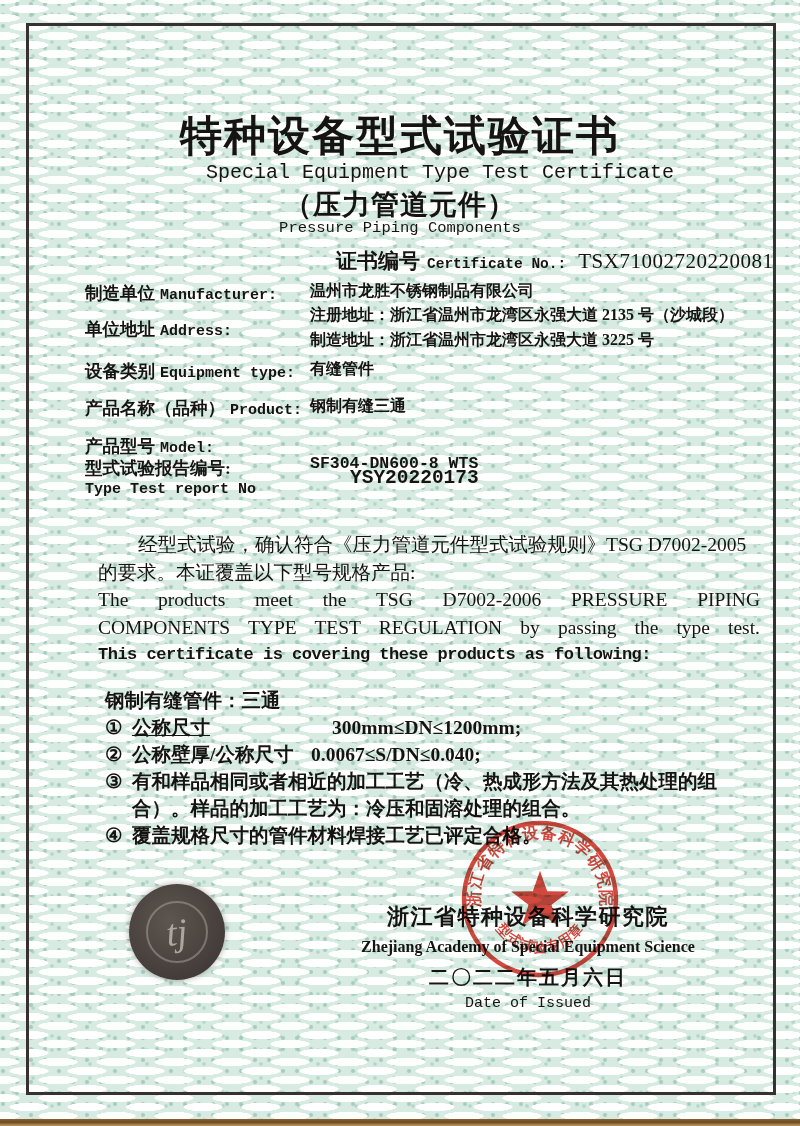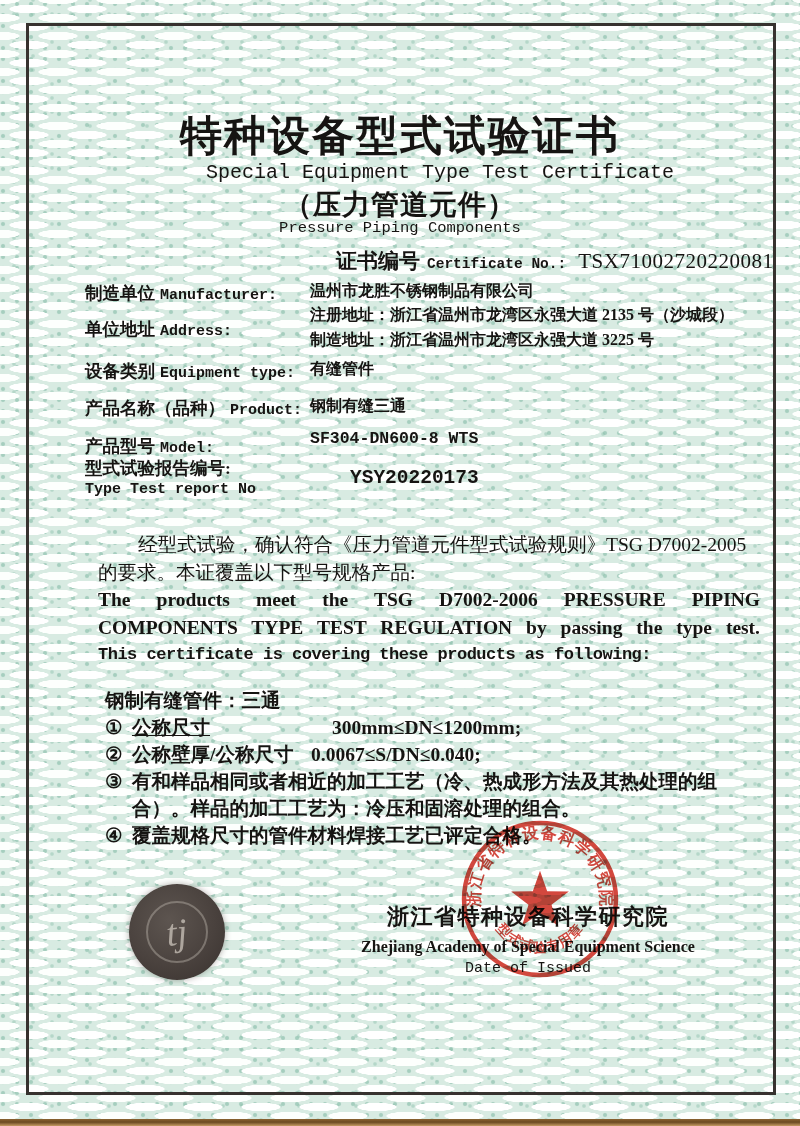--- a/index.html
+++ b/index.html
@@ -38,21 +38,21 @@
 
   .lab{left:85px;white-space:nowrap;display:flex;align-items:baseline;}
   .lab .cn{font-size:17.5px;font-weight:bold;}
   .lab .en{font-size:15px;margin-left:5px;font-weight:bold;}
   .val{left:310px;font-size:16px;font-weight:bold;white-space:nowrap;}
   .val.monoval{font-size:16.5px;}
 
   .statement{left:98px;top:531px;width:662px;font-size:19.5px;line-height:27.5px;}
   .statement .cn1{text-indent:40px;white-space:nowrap;}
   .statement .cn2{white-space:nowrap;}
-  .statement .enj{font-weight:bold;text-align:justify;text-align-last:justify;}
+  .statement .enj{font-weight:normal;text-align:justify;text-align-last:justify;}
   .statement .en3{font-family:"Liberation Mono","DejaVu Sans Mono",monospace;font-size:17px;font-weight:bold;letter-spacing:-0.5px;}
 
   .products{left:105px;top:687px;width:656px;font-size:19.5px;line-height:27px;font-weight:bold;}
   .spec-row{display:flex;align-items:baseline;}
   .spec-num{width:27px;flex:none;}
   .spec-label.w1{min-width:200px;text-decoration:underline;}
   .spec-label.w2{min-width:179px;}
   .spec-text{flex:1;}
 
   .issuer{left:318px;top:902px;width:420px;text-align:center;}
@@ -112,21 +112,21 @@
   <div class="abs lab" style="top:396px">
     <span class="cn">产品名称（品种）</span>
     <span class="en mono">Product:</span>
   </div>
   <div class="abs val" style="top:396px">钢制有缝三通</div>
 
   <div class="abs lab" style="top:434px">
     <span class="cn">产品型号</span>
     <span class="en mono">Model:</span>
   </div>
-  <div class="abs val monoval mono" style="top:429px">SF304-DN600-8 WTS</div>
+  <div class="abs val monoval mono" style="top:454px">SF304-DN600-8 WTS</div>
 
   <div class="abs lab" style="top:456px">
     <span class="cn">型式试验报告编号:</span>
   </div>
   <div class="abs lab" style="top:481px">
     <span class="en mono" style="margin-left:0">Type Test report No</span>
   </div>
   <div class="abs val mono" style="top:467px;left:350px;font-size:19.5px">YSY20220173</div>
 
   <div class="abs statement">
@@ -161,20 +161,21 @@
 
   <div class="tj-mark">
     <div class="tj-inner">
       <span class="tj-text">tj</span>
     </div>
   </div>
 
   <div class="abs issuer">
     <div class="org-cn">浙江省特种设备科学研究院</div>
     <div class="org-en">Zhejiang Academy of Special Equipment Science</div>
+    <div class="date-cn">二〇二二年五月六日</div>
     <div class="date-en">Date of Issued</div>
   </div>
 
   <svg class="stamp" viewBox="0 0 164 164">
     <circle cx="82" cy="82" r="75" fill="none" stroke="#cf3429" stroke-width="4.5"></circle>
     <defs>
       <path id="arcT" d="M 25.6 102.5 A 60 60 0 1 1 138.4 102.5" fill="none"></path>
       <path id="arcB" d="M 37 108 A 52 52 0 0 0 127 108" fill="none"></path>
     </defs>
     <text font-size="16" fill="#cf3429" letter-spacing="1">

